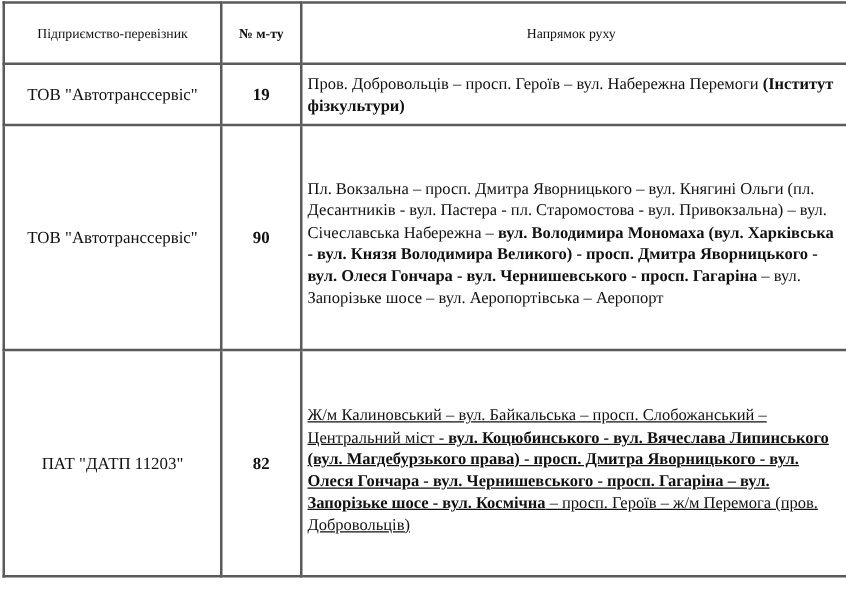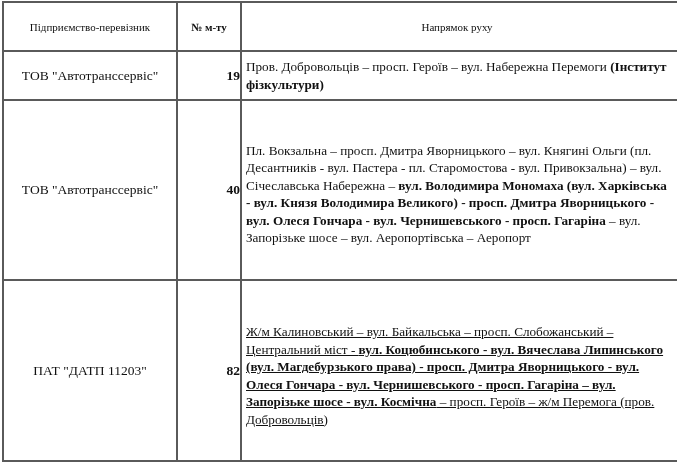--- a/index.html
+++ b/index.html
@@ -41,21 +41,21 @@
       text-align: center;
       margin-top: 38px;
     }
     th.num { font-weight: bold; }
     th.dir { padding-right: 30px; }
     td.carrier {
       text-align: center;
       font-size: 13.5px;
     }
     td.route-no {
-      text-align: right;
+      text-align: center;
       font-weight: bold;
       font-size: 13.5px;
     }
     td.direction {
       font-size: 13.2px;
       line-height: 17.5px;
       padding: 0 6px 0 4px;
       text-align: left;
     }
     td.direction .inner {
@@ -88,21 +88,21 @@
     <tbody>
       <tr class="r1">
         <td class="carrier">ТОВ "Автотранссервіс"</td>
         <td class="route-no">19</td>
         <td class="direction">
           <div class="inner"><span>Пров. Добровольців – просп. Героїв – вул. Набережна Перемоги </span><b>(Інститут фізкультури)</b></div>
         </td>
       </tr>
       <tr class="r2">
         <td class="carrier">ТОВ "Автотранссервіс"</td>
-        <td class="route-no">40</td>
+        <td class="route-no">90</td>
         <td class="direction">
           <div class="inner"><span>Пл. Вокзальна – просп. Дмитра Яворницького – вул. Княгині Ольги (пл. Десантників - вул. Пастера - пл. Старомостова - вул. Привокзальна) – вул. Січеславська Набережна – </span><b>вул. Володимира Мономаха (вул. Харківська - вул. Князя Володимира Великого) - просп. Дмитра Яворницького - вул. Олеся Гончара - вул. Чернишевського - просп. Гагаріна</b><span> – вул. Запорізьке шосе – вул. Аеропортівська – Аеропорт</span></div>
         </td>
       </tr>
       <tr class="r3">
         <td class="carrier">ПАТ "ДАТП 11203"</td>
         <td class="route-no">82</td>
         <td class="direction">
           <div class="inner"><span>Ж/м Калиновський – вул. Байкальська – просп. Слобожанський – Центральний міст - </span><b>вул. Коцюбинського - вул. Вячеслава Липинського (вул. Магдебурзького права) - просп. Дмитра Яворницького - вул. Олеся Гончара - вул. Чернишевського - просп. Гагаріна – вул. Запорізьке шосе - вул. Космічна</b><span> – просп. Героїв – ж/м Перемога (пров. Добровольців)</span></div>
         </td>

